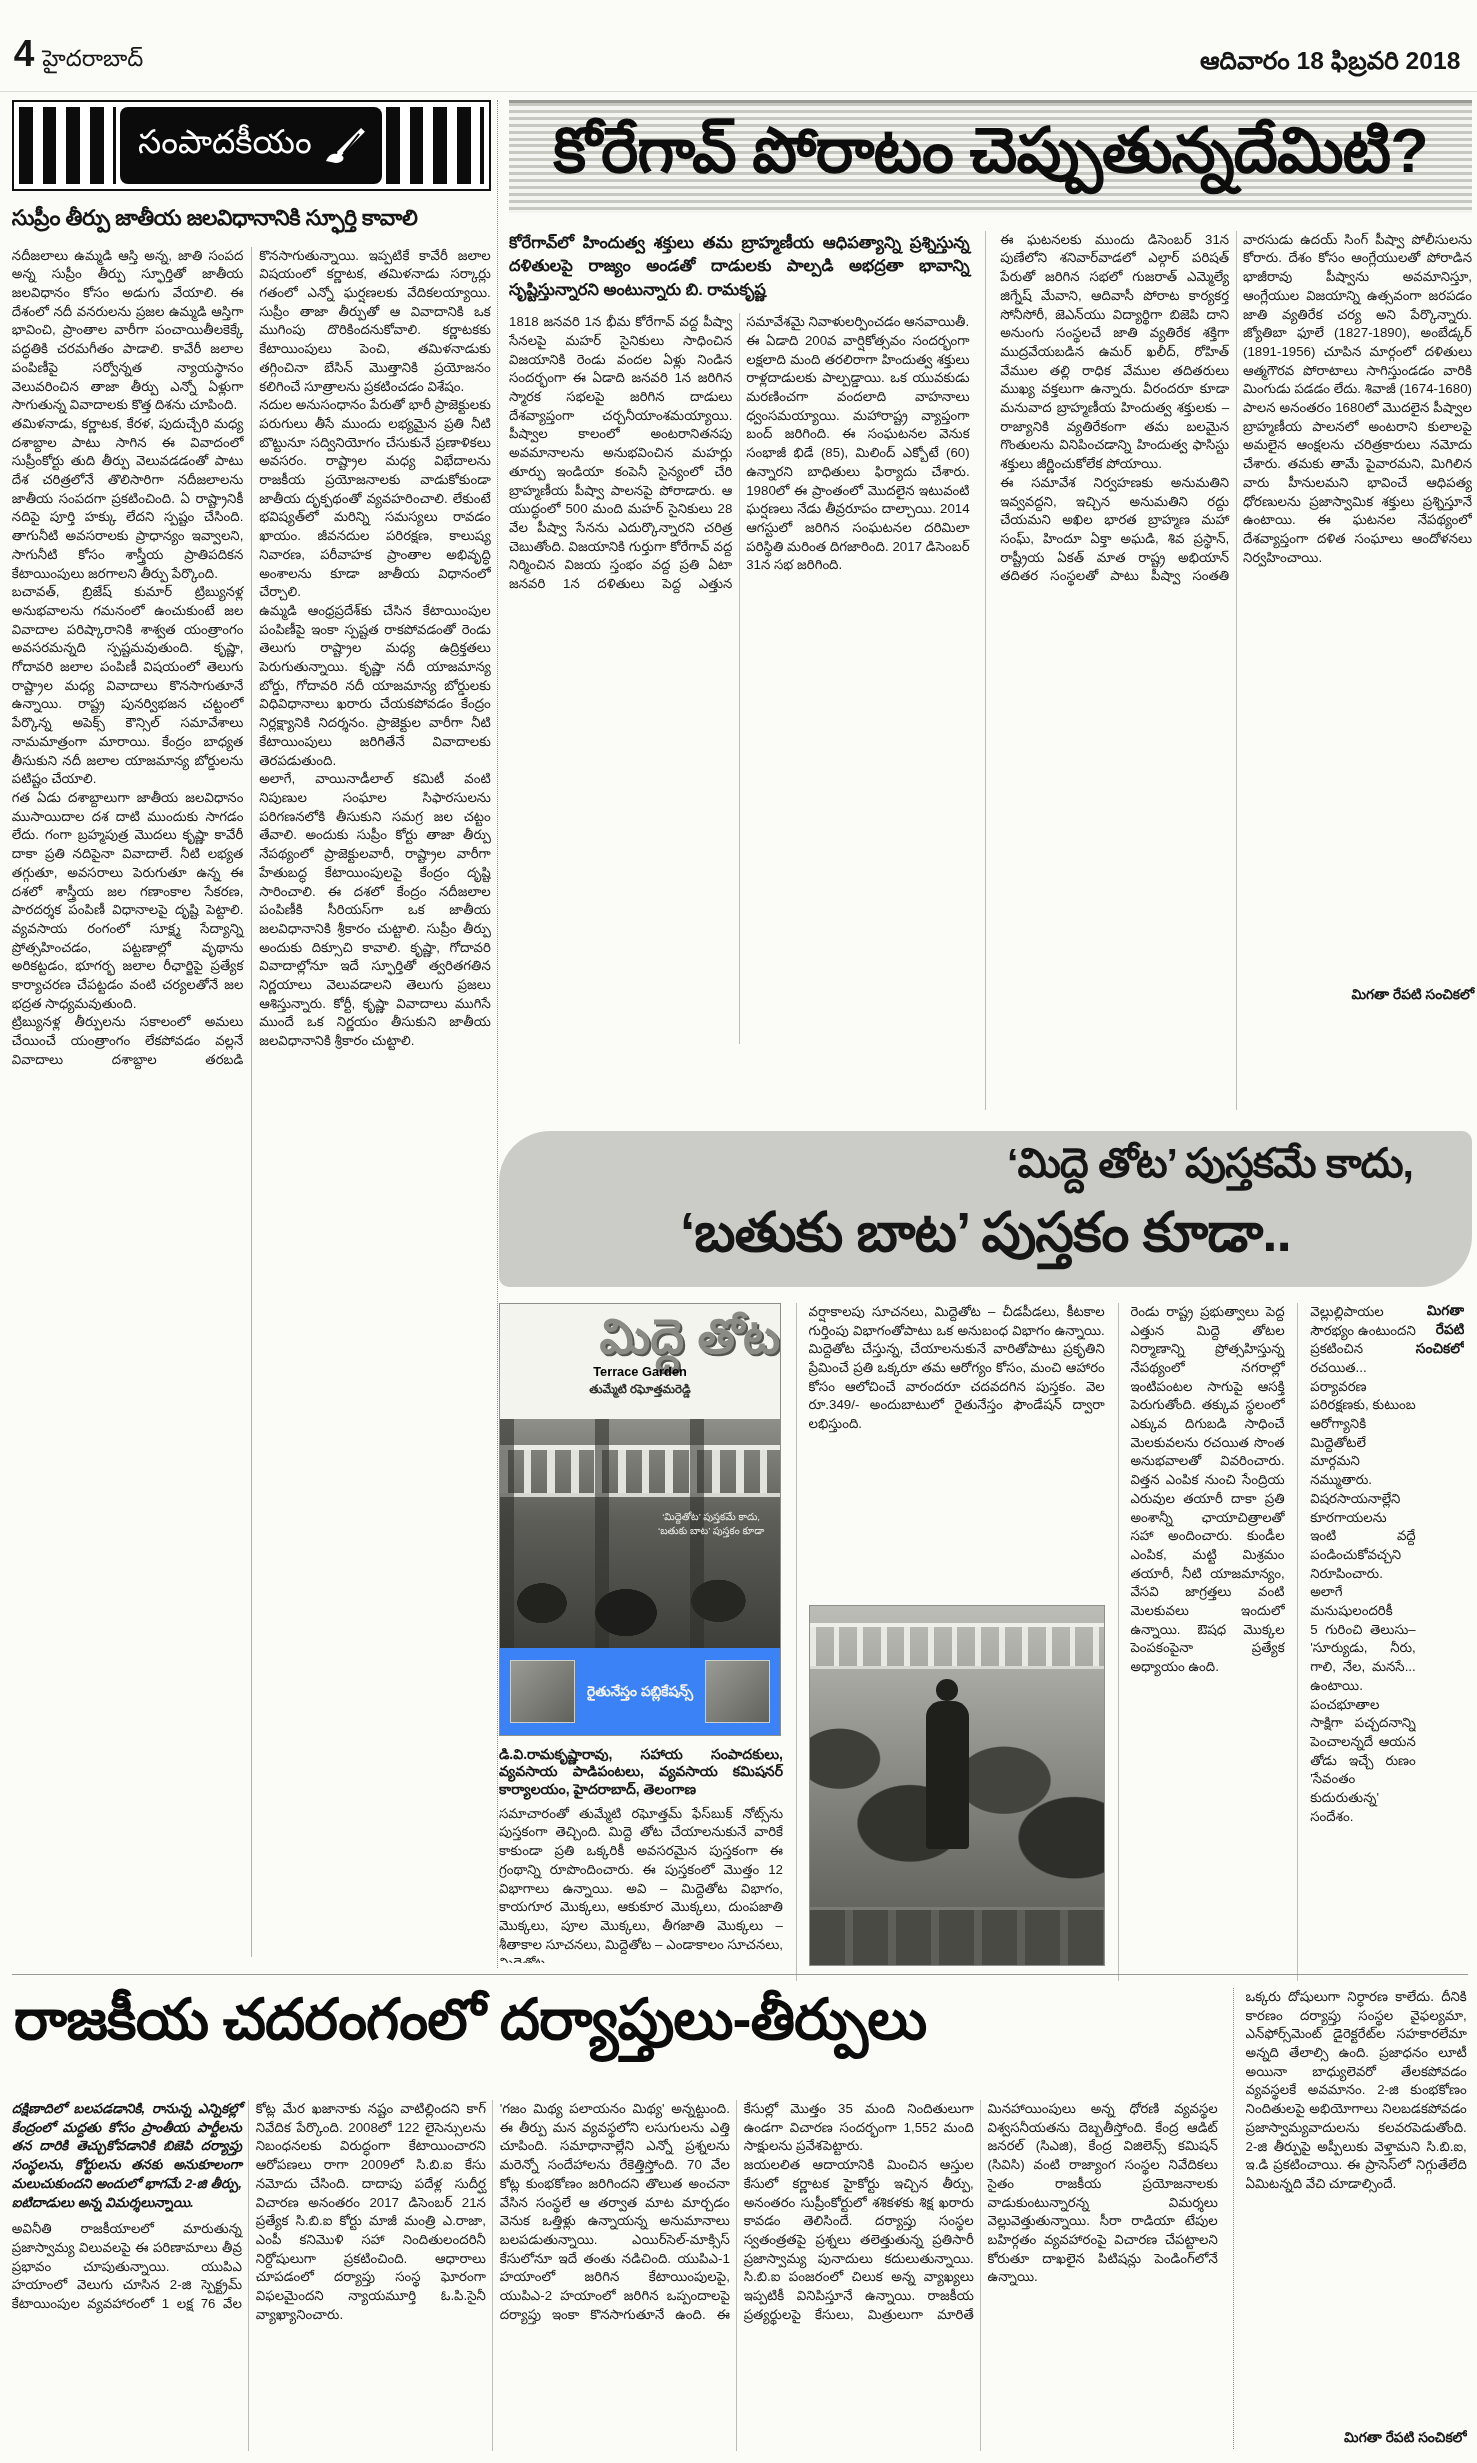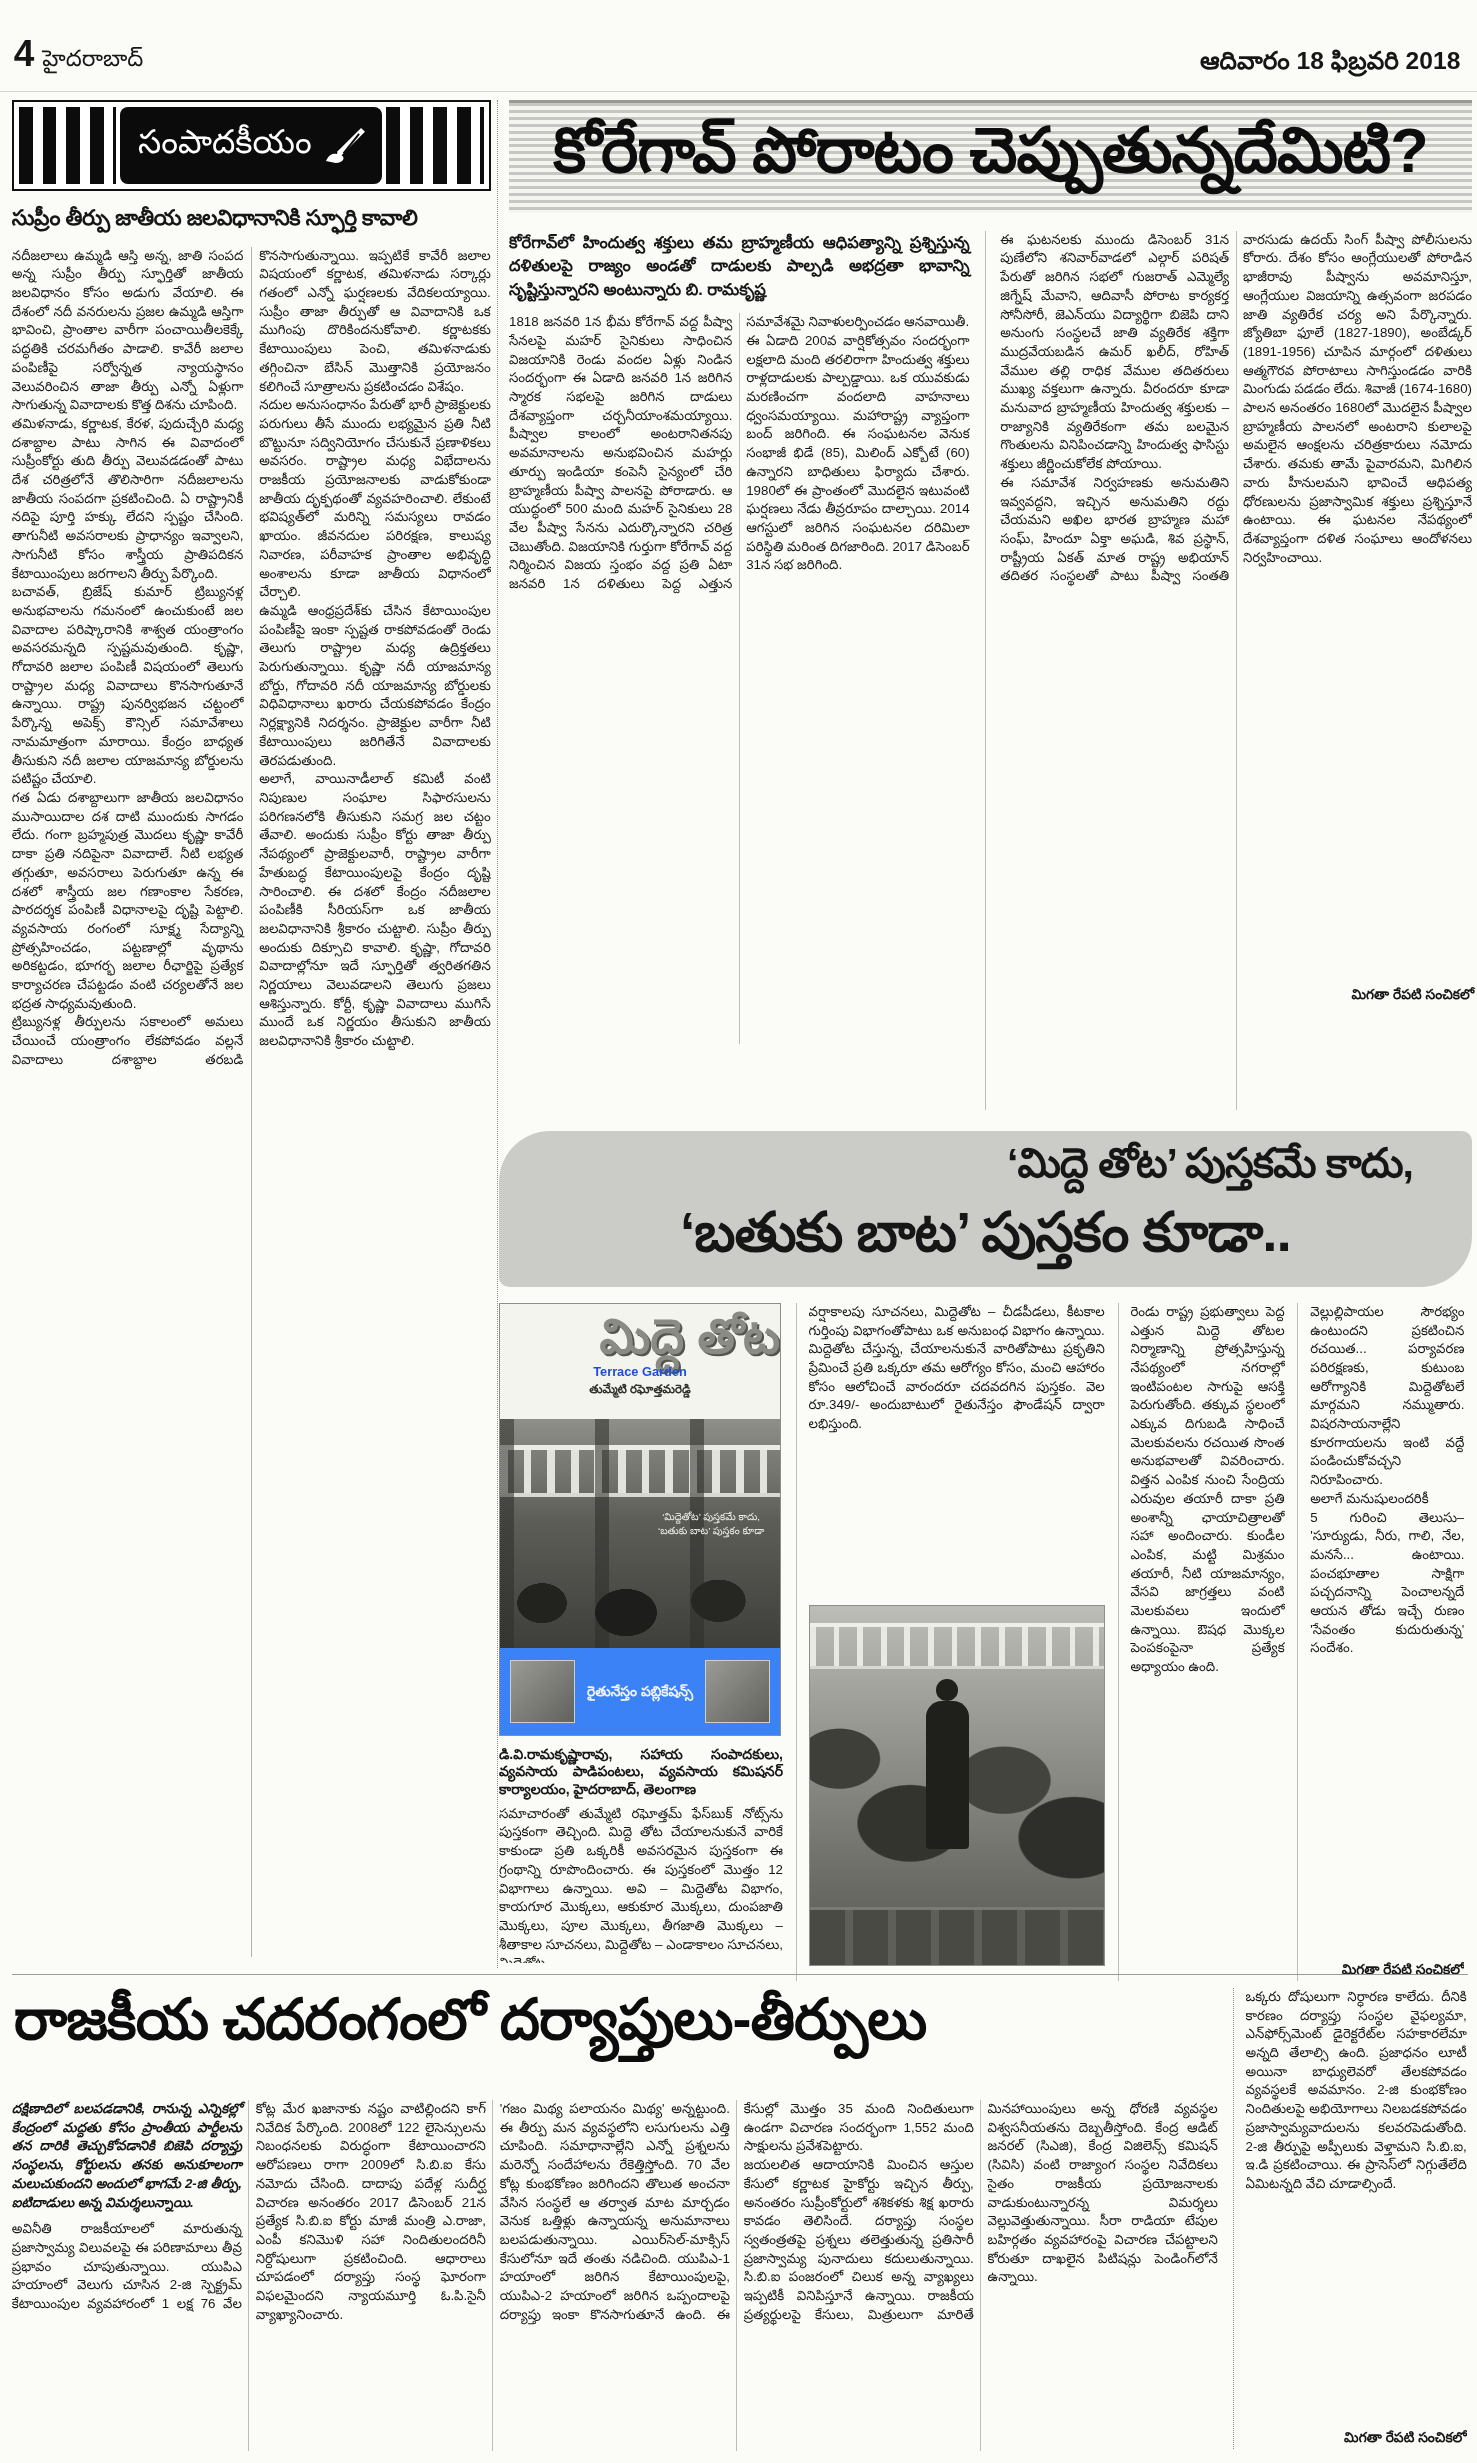--- a/index.html
+++ b/index.html
@@ -34,27 +34,27 @@
   .main-credit{position:absolute;right:3.9px;top:987px;width:236px;}
   
   .mid-art{position:absolute;left:499px;top:1131px;width:973px;}
   .mid-headbox{height:156px;background:#cbcbc7;border-radius:51px 9.9px 51px 9.9px;display:flex;flex-direction:column;align-items:center;justify-content:center;overflow:hidden;}
   .mid-h1{font-size:41px;font-weight:800;letter-spacing:-1px;align-self:flex-end;margin-right:59px;white-space:nowrap;}
   .mid-h2{font-size:55px;font-weight:800;letter-spacing:-1px;white-space:nowrap;margin-top:3.9px;}
   .mid-content{margin-top:15.8px;display:flex;gap:12.8px;height:678px;overflow:hidden;}
   .mid-c1{width:284px;}
   .mid-c2{width:309px;border-left:1px solid #bdbdb8;padding-left:11.8px;box-sizing:border-box;}
   .mid-c3{width:167px;border-left:1px solid #bdbdb8;padding-left:11.8px;box-sizing:border-box;overflow:hidden;}
-  .mid-c4{width:167px;border-left:1px solid #bdbdb8;padding-left:11.8px;box-sizing:border-box;overflow:hidden;display:flex;flex-direction:column;justify-content:space-between;}
+  .mid-c4{width:167px;border-left:1px solid #bdbdb8;padding-left:11.8px;box-sizing:border-box;overflow:hidden;display:flex;flex-direction:row;justify-content:space-between;}
   .caption{font-size:14px;line-height:17.7px;font-weight:800;text-align:justify;margin:9.9px 0 5.9px 0;}
   
   .bookcover{width:282px;height:433px;border:1px solid #8f8f8a;background:#f4f4ef;box-sizing:border-box;display:flex;flex-direction:column;overflow:hidden;}
   .bc-top{height:110px;text-align:center;padding-top:7.9px;}
   .bc-title{font-size:48px;font-weight:800;color:#8b8b86;text-shadow:2px 2px 0 #55554f;line-height:1.05;text-align:right;}
-  .bc-sub{font-size:12.8px;font-weight:700;color:#1d4ed8;margin-top:2px;}
+  .bc-sub{font-size:12.8px;font-weight:700;color:#000000;margin-top:2px;}
   .bc-author{font-size:11.8px;font-weight:700;color:#2e2e2a;margin-top:3px;}
   .bc-photo{position:relative;height:234px;background:linear-gradient(180deg,#8f8f89 0%,#5d5d58 45%,#3e3e3a 100%);overflow:hidden;}
   .bc-baluster{position:absolute;left:0;top:25.6px;width:100%;height:43px;background:repeating-linear-gradient(90deg,#e3e3de 0 7.9px,rgba(0,0,0,0) 7.9px 23.6px);border-top:5.9px solid #ececе7;border-top:5.9px solid #ecece7;border-bottom:4.9px solid #d8d8d2;}
   .bc-posts{position:absolute;left:0;top:0;width:100%;height:100%;background:repeating-linear-gradient(90deg,#2c2c28 0 13.8px,rgba(0,0,0,0) 13.8px 95px);opacity:.55;}
   .bc-plants{position:absolute;left:0;bottom:0;width:100%;height:118px;background:
      radial-gradient(41px 33px at 15% 62%,#22221f 60%,rgba(0,0,0,0) 61%),
      radial-gradient(51px 39px at 45% 70%,#1d1d1b 60%,rgba(0,0,0,0) 61%),
      radial-gradient(45px 35px at 78% 60%,#262622 60%,rgba(0,0,0,0) 61%);}
   .bc-overlay{position:absolute;right:9.9px;top:91px;width:118px;color:#f2f2ee;font-size:9.9px;line-height:13.8px;text-align:center;}
   .bc-band{height:89px;background:#3b82f6;display:flex;align-items:center;justify-content:space-between;padding:0 9.9px;box-sizing:border-box;}

